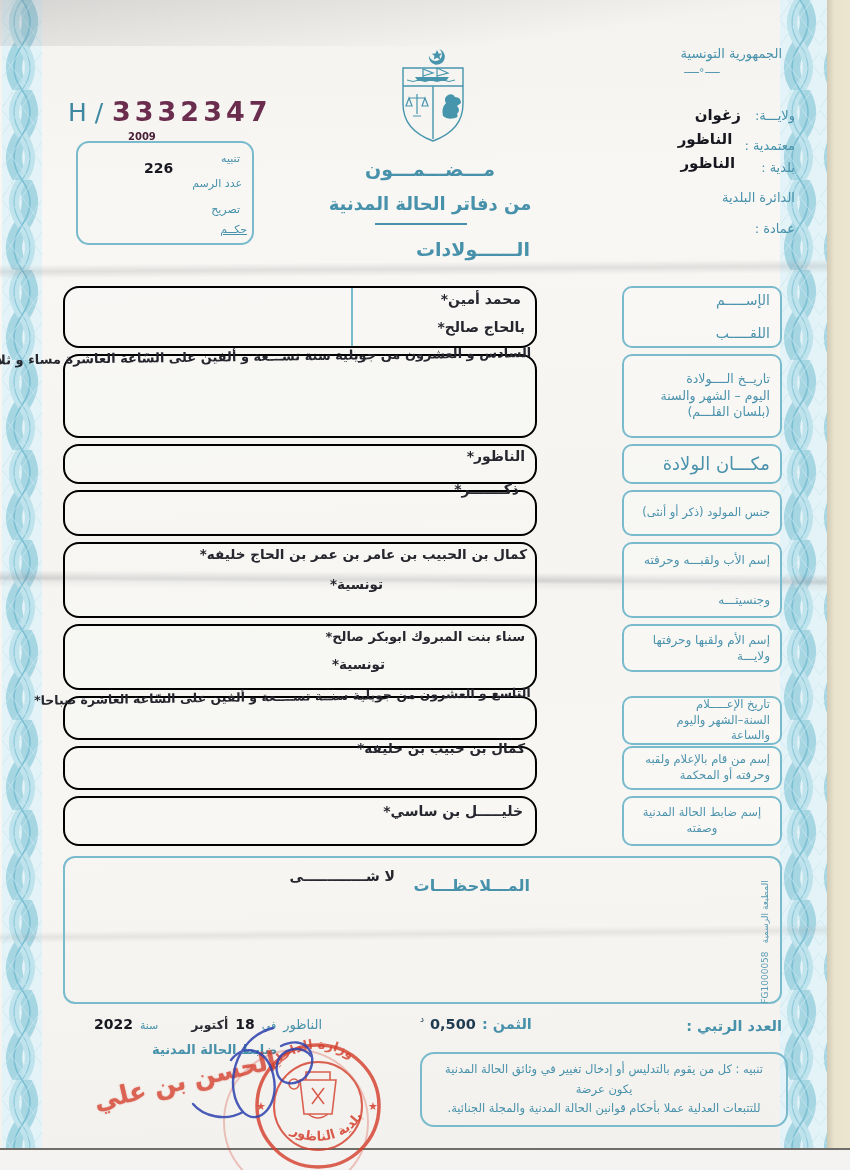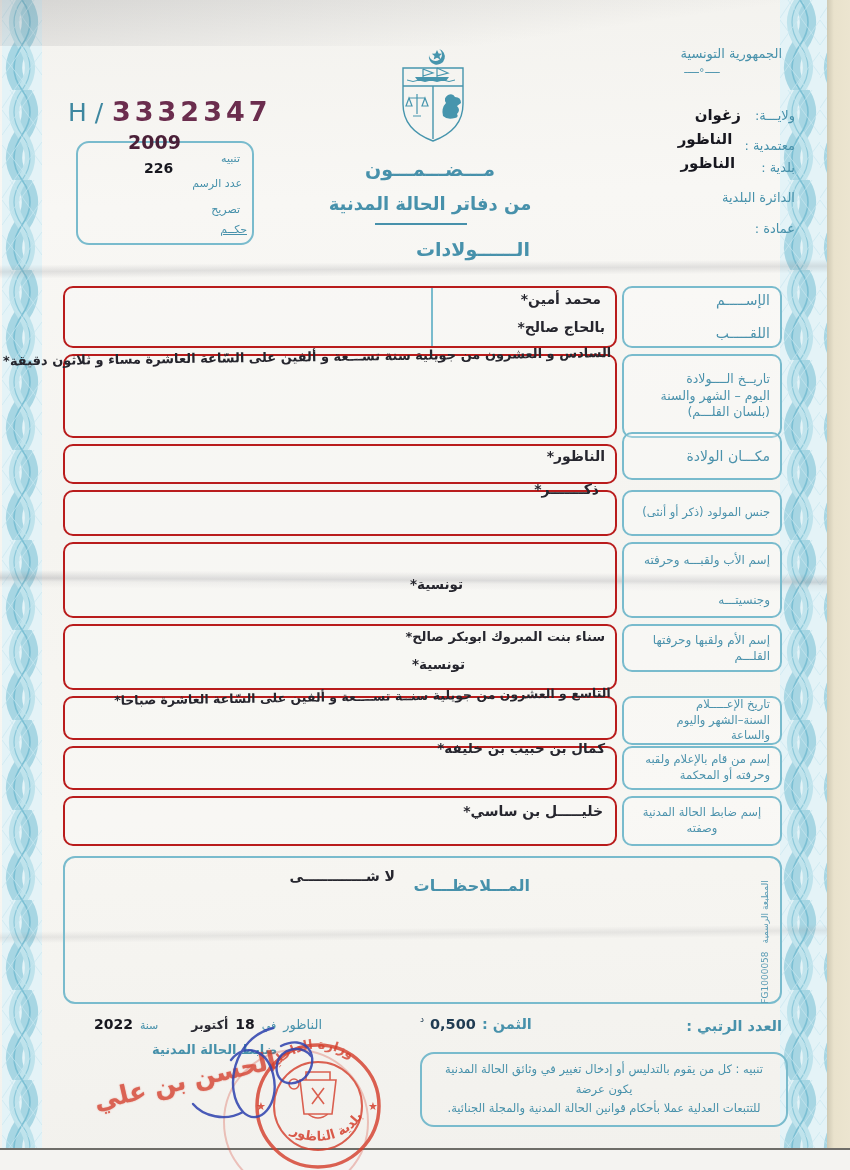--- a/index.html
+++ b/index.html
@@ -22,21 +22,21 @@
   .blue{color:#4791ab;}
   .rtl{direction:rtl;unicode-bidi:isolate;}
   .hand{color:#26262e;font-weight:700;white-space:nowrap;}
   .boldblk{color:#17171f;font-weight:700;}
   .labelbox{
     position:absolute;left:622px;width:160px;border:2px solid #79bbcd;border-radius:10px;
     box-sizing:border-box;direction:rtl;color:#4b92ac;font-size:12px;line-height:1.35;
     display:flex;flex-direction:column;justify-content:center;padding:3px 10px;background:rgba(255,255,255,.25);
   }
   .valuebox{
-    position:absolute;left:63px;width:554px;border:2px solid #b91c1c;border-radius:10px;
+    position:absolute;left:63px;width:474px;border:2px solid #000000;border-radius:16px;
     box-sizing:border-box;background:rgba(255,255,255,.2);
   }
   .notesbox{
     position:absolute;left:63px;top:856px;width:719px;height:148px;
     border:2px solid #79bbcd;border-radius:12px;box-sizing:border-box;
   }
   .stamp-red{color:#d5402e;}
   .smallcap{font-size:11px;}
 </style>
 </head>
@@ -84,21 +84,21 @@
   <div style="display:flex;gap:26px;align-items:baseline;margin-top:4px;">
     <span class="blue">بلدية :</span>
     <span class="boldblk" style="font-size:15px;position:relative;top:-4px;">الناظور</span>
   </div>
   <div class="blue" style="margin-top:14px;">الدائرة البلدية</div>
   <div class="blue" style="margin-top:16px;">عمادة :</div>
 </div>
 
 <div class="abs" style="left:68px;top:98px;font-size:25px;color:#3e87a0;font-weight:400;">H /</div>
 <div class="abs" style="left:112px;top:96px;font-size:27px;color:#6b2d4e;font-weight:700;letter-spacing:4px;">3332347</div>
-<div class="abs" style="left:128px;top:131px;font-size:19px;color:#4a2038;font-weight:700;z-index:3;">2009</div>
+<div class="abs" style="left:128px;top:131px;font-size:10px;color:#4a2038;font-weight:700;z-index:3;">2009</div>
 
 <div class="abs" style="left:76px;top:141px;width:178px;height:104px;border:2px solid #79bbcd;border-radius:13px;box-sizing:border-box;">
   <div class="abs rtl blue smallcap" style="right:12px;top:9px;">تنبيه</div>
   <div class="abs rtl blue smallcap" style="right:10px;top:34px;">عدد الرسم</div>
   <div class="abs rtl blue smallcap" style="right:12px;top:60px;">تصريح</div>
   <div class="abs rtl blue smallcap" style="right:5px;top:80px;text-decoration:underline;">حكــم</div>
   <div class="abs boldblk" style="left:66px;top:17px;font-size:14px;">226</div>
 </div>
 
 <svg class="abs" style="left:393px;top:46px;" width="80" height="100" viewBox="0 0 80 100">
@@ -133,45 +133,46 @@
 
 <div class="labelbox" style="top:354px;height:84px;font-size:12.5px;">
   <span>تاريــخ الــــولادة</span>
   <span>اليوم – الشهر والسنة</span>
   <span>(بلسان القلـــم)</span>
 </div>
 <div class="valuebox" style="top:354px;height:84px;">
   <div class="abs hand rtl" style="right:4px;top:-11px;font-size:13px;transform:rotate(-.8deg);transform-origin:right;">السادس و العشرون من جويلية سنة تســـعة و ألفين على السّاعة العاشرة مساء و ثلاثون دقيقة*</div>
 </div>
 
-<div class="labelbox" style="top:432px;height:48px;font-size:14px;">
+<div class="labelbox" style="top:444px;height:40px;font-size:18px;">
   <span>مكـــان الولادة</span>
 </div>
 <div class="valuebox" style="top:444px;height:40px;">
   <div class="abs hand rtl" style="right:10px;top:2px;font-size:14px;">الناظور*</div>
 </div>
 
 <div class="labelbox" style="top:490px;height:46px;font-size:11.5px;">
   <span>جنس المولود (ذكر أو أنثى)</span>
 </div>
 <div class="valuebox" style="top:490px;height:46px;">
   <div class="abs hand rtl" style="right:16px;top:-11px;font-size:14px;">ذكـــــــر*</div>
 </div>
 
 <div class="labelbox" style="top:542px;height:76px;justify-content:space-between;padding:8px 10px;">
   <span>إسم الأب ولقبـــه وحرفته</span>
   <span>وجنسيتـــه</span>
 </div>
 <div class="valuebox" style="top:542px;height:76px;">
+  <div class="abs hand rtl" style="right:8px;top:2px;font-size:13.5px;">كمال بن الحبيب بن عامر بن عمر بن الحاج خليفه*</div>
   <div class="abs hand rtl" style="right:152px;top:32px;font-size:13.5px;">تونسية*</div>
 </div>
 
 <div class="labelbox" style="top:624px;height:48px;justify-content:space-between;padding:6px 10px;">
   <span>إسم الأم ولقبها وحرفتها</span>
-  <span>القلـــم</span>
+  <span>ولايـــة</span>
 </div>
 <div class="valuebox" style="top:624px;height:66px;">
   <div class="abs hand rtl" style="right:10px;top:3px;font-size:13px;">سناء بنت المبروك ابوبكر صالح*</div>
   <div class="abs hand rtl" style="right:150px;top:30px;font-size:13.5px;">تونسية*</div>
 </div>
 
 <div class="labelbox" style="top:696px;height:49px;font-size:11.5px;">
   <span>تاريخ الإعـــــلام</span>
   <span>السنة–الشهر واليوم والساعة</span>
 </div>

